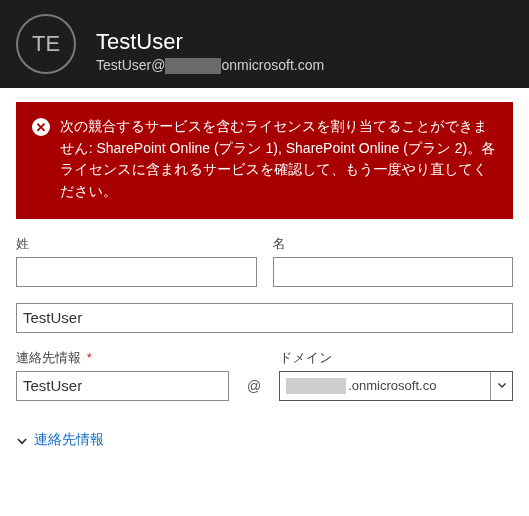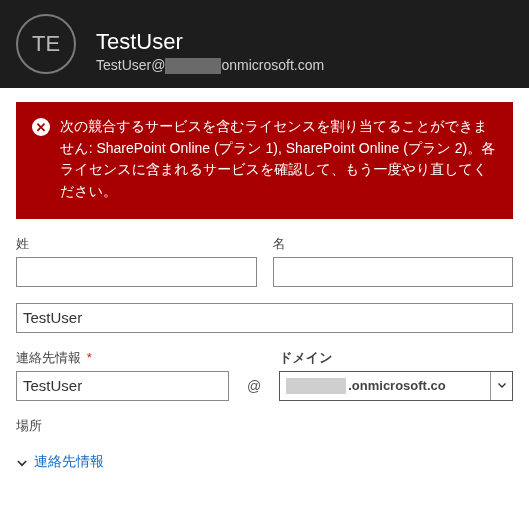--- a/index.html
+++ b/index.html
@@ -13,21 +13,21 @@
     .content { padding: 14px 16px; }
     .alert { background: #a80000; color: #fff; padding: 14px 16px 16px 16px; display: flex; gap: 10px; align-items: flex-start; }
     .alert-icon { width: 18px; height: 18px; min-width: 18px; border-radius: 50%; background: #fff; color: #a80000; display: flex; align-items: center; justify-content: center; font-weight: 700; font-size: 13px; margin-top: 2px; }
     .alert-msg { font-size: 14px; line-height: 1.55; }
     .row { display: flex; gap: 16px; margin-top: 16px; }
     .field { flex: 1; display: flex; flex-direction: column; }
     .label { color: #444; font-size: 13px; margin-bottom: 4px; }
     .req { color: #d02020; font-size: 13px; margin-left: 2px; }
     .input { border: 1px solid #888; height: 30px; padding: 4px 6px; font-size: 15px; font-family: inherit; color: #333; background: #fff; }
     .at { align-self: flex-end; height: 30px; display: flex; align-items: center; color: #555; font-size: 14px; padding: 0 2px; }
-    .flex-2 { flex: 2; font-weight: bold; }
+    .flex-2 { flex: 2; }
     .dropdown-fake { border: 1px solid #555; height: 30px; display: flex; align-items: center; background: #fff; position: relative; }
     .dropdown-fake .dd-text { flex: 1; padding: 0 6px; font-size: 13px; color: #444; display: flex; align-items: center; }
     .dropdown-fake .dd-arrow { width: 22px; height: 100%; display: flex; align-items: center; justify-content: center; border-left: 1px solid #999; }
     .dd-arrow svg { width: 10px; height: 10px; fill: #333; }
     .gray-box { display: inline-block; background: #cfcfcf; width: 60px; height: 16px; margin-right: 2px; }
     .link-row { margin-top: 14px; display: flex; align-items: center; gap: 6px; padding-bottom: 2px; }
     .chev { width: 12px; height: 12px; }
     .chev svg { width: 12px; height: 12px; fill: #333; }
     .link { color: #146bc7; font-size: 14px; cursor: pointer; }
   </style>
@@ -90,21 +90,20 @@
           <svg viewBox="0 0 10 10">
               <path d="M1 3 L5 7 L9 3 L8 2 L5 5 L2 2 Z"></path>
             </svg>
         </div>
       </div>
     </div>
   </div>
 
   <div class="row">
     <div class="field">
-      <div class="label">場所</div>
     </div>
   </div>
 
   <div class="link-row">
     <span class="chev">
       <svg viewBox="0 0 10 10">
           <path d="M1 3 L5 7 L9 3 L8 2 L5 5 L2 2 Z"></path>
         </svg>
     </span>
     <span class="link">連絡先情報</span>

